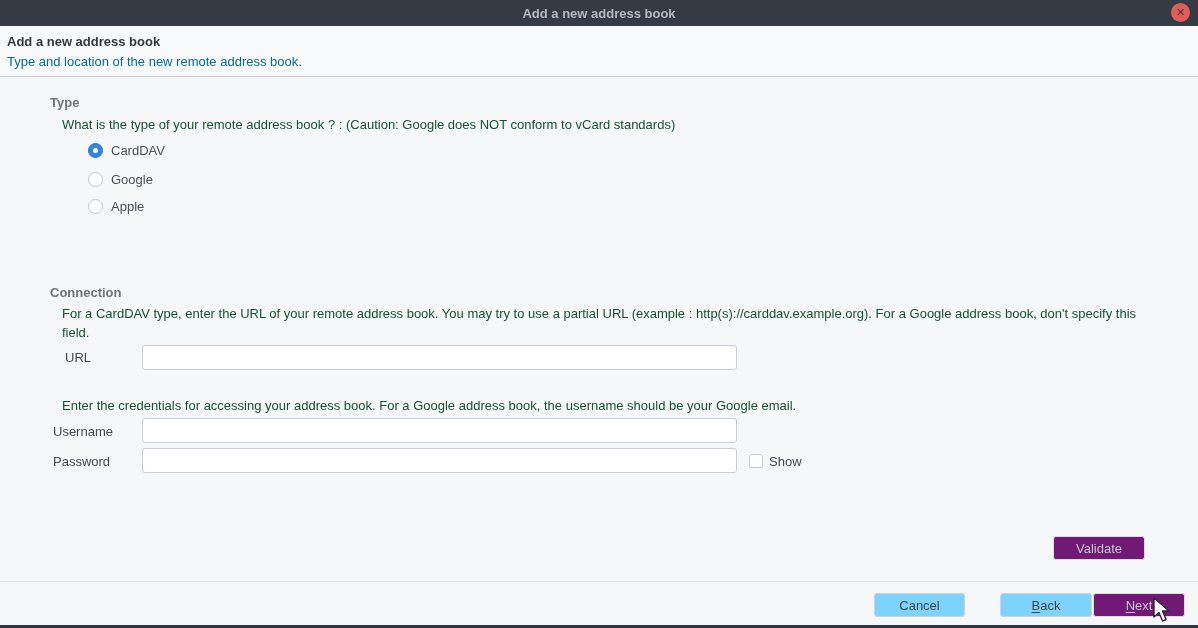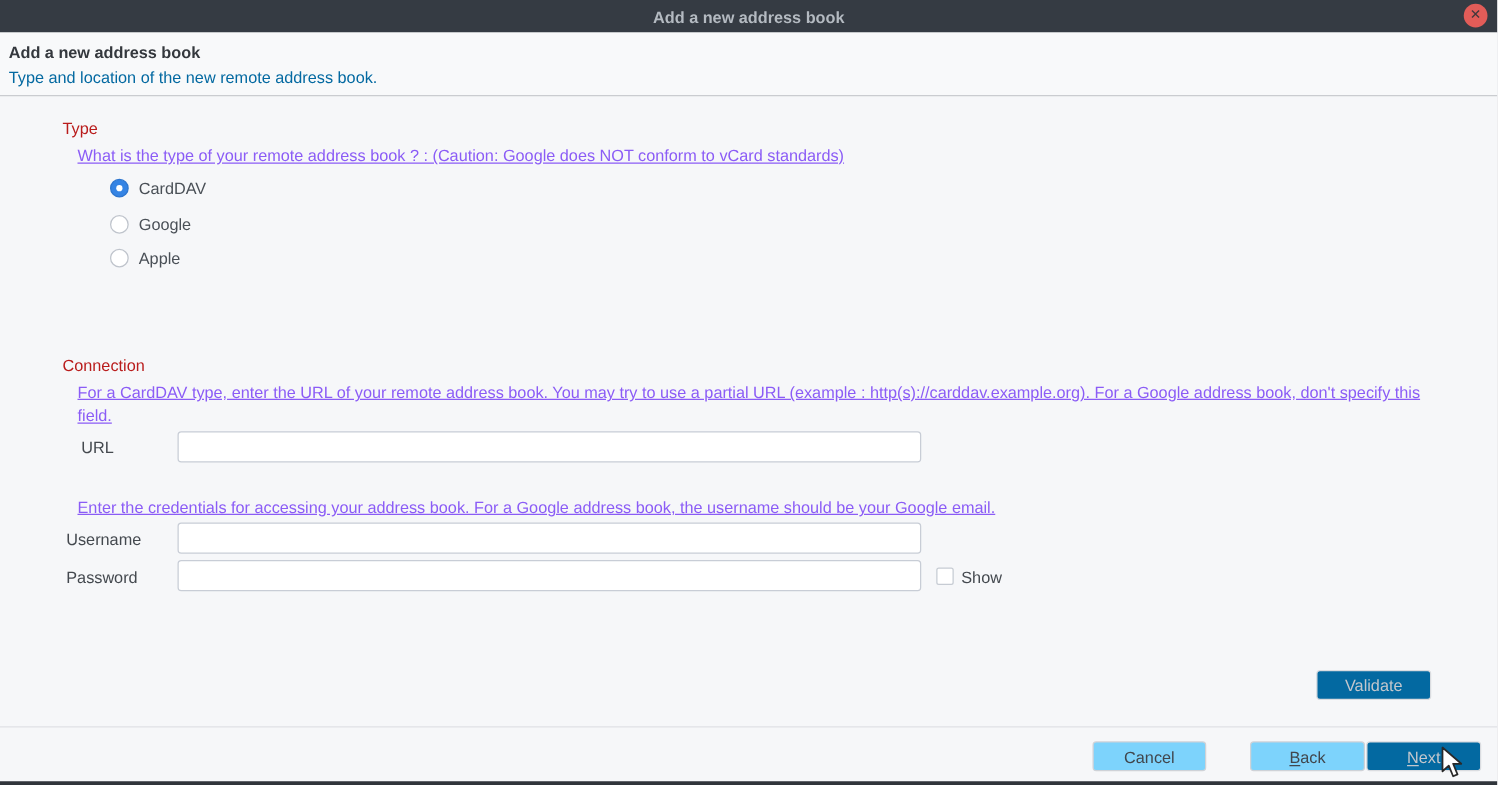--- a/index.html
+++ b/index.html
@@ -22,22 +22,22 @@
   }
   .close-x{color:#42383c; font-size:11px; font-weight:bold; line-height:1;}
   
   .header{
     position:absolute; top:26px; left:0; width:100%; height:51px;
     background:#f8f9fa; border-bottom:1px solid #caccd0; box-sizing:border-box;
   }
   .header-title{position:absolute; left:7px; top:8px; font-weight:bold; color:#34383d;}
   .header-subtitle{position:absolute; left:7px; top:28px; color:#0369a1;}
   
-  .sec-heading{position:absolute; font-weight:normal; color:#b91c1c;}
-  .body-text{position:absolute; color:#8b5cf6; line-height:19px;text-decoration:underline;}
+  .sec-heading{position:absolute; font-weight:bold; color:#737373;}
+  .body-text{position:absolute; color:#14532d; line-height:19px;}
   .flabel{position:absolute; color:#44494f;}
   .text-input{
     position:absolute; height:25px; width:595px; left:142px;
     border:1px solid #c8cdd6; border-radius:3px; background:#ffffff;
     box-sizing:border-box; font-family:inherit; font-size:13px; color:#33383e;
     padding:0 6px; outline:none;
   }
   
   .radio-row{position:absolute; left:88px; display:flex; align-items:center; gap:8px; height:18px;}
   .radio{
@@ -55,21 +55,21 @@
     position:absolute; left:749px; top:454px; width:14px; height:14px;
     border:1px solid #c6cbd3; border-radius:2px; background:#fff; box-sizing:border-box;
   }
   
   .btn{
     position:absolute; height:24px; box-sizing:border-box;
     background:#7dd3fc; border:1px solid #cfd2d7; border-radius:3px;
     display:flex; align-items:center; justify-content:center;
     font-family:inherit; font-size:13px; color:#41464c; padding:0;
   }
-  .btn.disabled{background:#0369a1; border-color:#dadce0; color:#c3c7cd;}
+  .btn.disabled{background:#701a75; border-color:#dadce0; color:#c3c7cd;}
   .mnemonic{text-decoration:underline; text-underline-offset:2px;}
   .separator{position:absolute; top:581px; left:0; width:100%; height:1px; background:#e0e1e5;}
   .bottom-edge{position:absolute; bottom:0; left:0; width:100%; height:3px; background:#30353b;}
   .cursor{position:absolute; left:1152px; top:597px; width:24px; height:28px; pointer-events:none;}
 </style>
 </head>
 <body>
 
 <div class="window">
 

